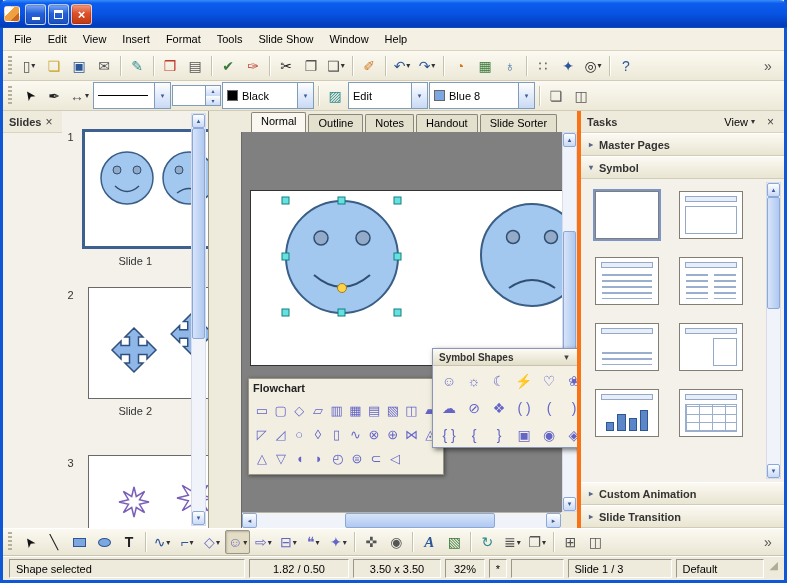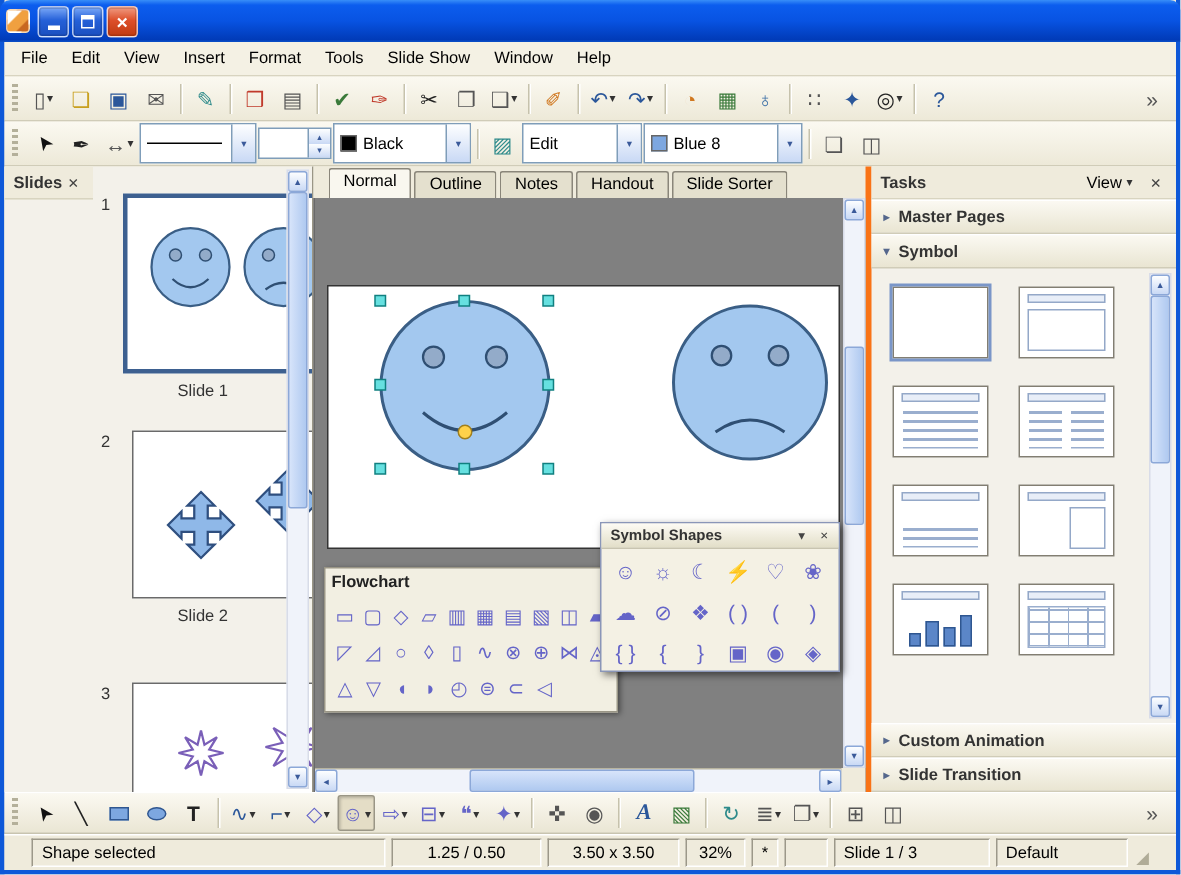--- a/index.html
+++ b/index.html
@@ -95,21 +95,21 @@
   .slides-scroll { right:2px; top:2px; bottom:2px; }
   .sbb { flex:0 0 14px; height:14px; display:flex; align-items:center; justify-content:center;
     font-size:7px; color:#3A5A9A; background:linear-gradient(180deg,#FDFEFF,#C9D9F5);
     border:1px solid #8CA8D8; border-radius:2px; }
   .strack { flex:1; position:relative; }
   .vthumb { position:absolute; left:0; right:0; background:linear-gradient(90deg,#D7E4FA,#AFC9F0);
     border:1px solid #8CA8D8; border-radius:2px; }
   .th-a{top:0;height:55%;} .th-b{top:24%;height:34%;} .th-c{top:0;height:42%;}
 
   
-  .center { flex:1; min-width:0; display:flex; flex-direction:column; }
+  .center { flex:1; min-width:0; display:flex; flex-direction:column;padding-left:32px; }
   .tabs { flex:0 0 21px; height:21px; display:flex; align-items:flex-end; gap:2px;
     padding-left:10px; background:#EFEBDC; }
   .tab { height:18px; padding:2px 9px; border:1px solid #8A867A; border-bottom:none;
     border-radius:2px 2px 0 0; background:#E4E0CE; }
   .tab.active { height:20px; background:#F9F7EF; }
   .workspace { flex:1; position:relative; background:#808080; border-left:1px solid #6A6A6A; overflow:hidden; }
   .canvas { position:absolute; left:8px; top:58px; width:342px; height:176px;
     background:#fff; border:1px solid #333; }
 
   
@@ -174,22 +174,22 @@
   .drawbar { flex:0 0 28px; height:28px; display:flex; align-items:center; gap:1px; padding:0 4px;
     background:linear-gradient(180deg,#FBF9F1,#EAE6D4); border-top:1px solid #fff;
     border-bottom:1px solid #C8C4B0; }
   .rot-nw { display:inline-block; transform:rotate(-125deg); font-size:13px; color:#111; }
   .mini-rect { width:13px; height:9px; background:#7DA7E0; border:1px solid #2F5690; }
   .mini-ellipse { width:13px; height:9px; background:#7DA7E0; border:1px solid #2F5690; border-radius:50%; }
   .fontwork-a { font-family:"Liberation Serif",serif; font-style:italic; font-weight:bold;
     color:#2B579A; font-size:15px; }
 
   
-  .statusbar { flex:0 0 24px; height:24px; display:flex; align-items:flex-end; gap:4px;
-    padding:2px 18px; background:#EFEBDC; border-top:1px solid #fff; }
+  .statusbar { flex:0 0 24px; height:24px; display:flex; align-items:flex-start; gap:4px;
+    padding:2px 6px; background:#EFEBDC; border-top:1px solid #fff; }
   .sf { height:19px; border:1px solid; border-color:#9C9889 #FFF #FFF #9C9889;
     display:flex; align-items:center; padding:0 6px; }
   .sf-sel{width:236px;} .sf-pos{width:100px;justify-content:center;}
   .sf-size{width:88px;justify-content:center;} .sf-zoom{width:40px;justify-content:center;}
   .sf-mod{width:18px;justify-content:center;} .sf-fill{flex:1;}
   .sf-slide{width:104px;} .sf-style{width:88px;}
   .grip { color:#B0AC98; font-size:11px; margin-left:2px; }
 </style>
 </head>
 <body>
@@ -796,21 +796,21 @@
     <div class="tb">
         <span class="ic i-gray">◫</span>
       </div>
     <div class="tb spacer">
         <span class="ic i-gray">»</span>
       </div>
   </div>
 
   <div class="statusbar">
     <div class="sf sf-sel">Shape selected</div>
-    <div class="sf sf-pos">1.25 / 0.50</div>
+    <div class="sf sf-pos">1.82 / 0.50</div>
     <div class="sf sf-size">3.50 x 3.50</div>
     <div class="sf sf-zoom">32%</div>
     <div class="sf sf-mod">*</div>
     <div class="sf sf-fill"></div>
     <div class="sf sf-slide">Slide 1 / 3</div>
     <div class="sf sf-style">Default</div>
     <span class="grip">◢</span>
   </div>
 </div>
 

